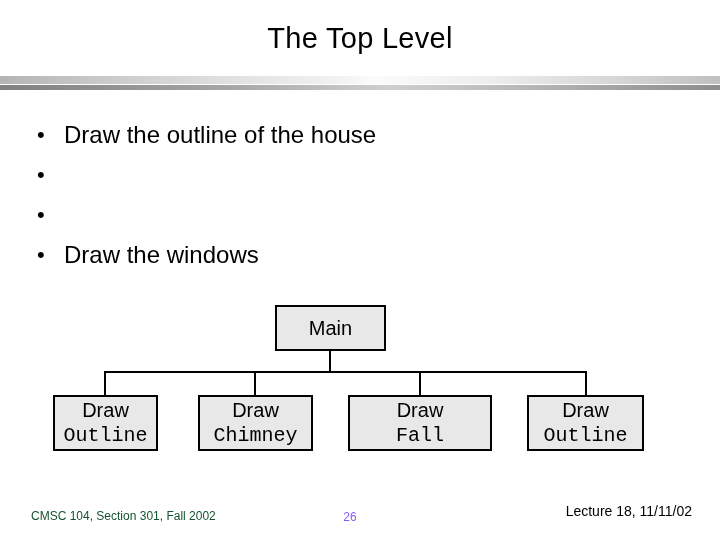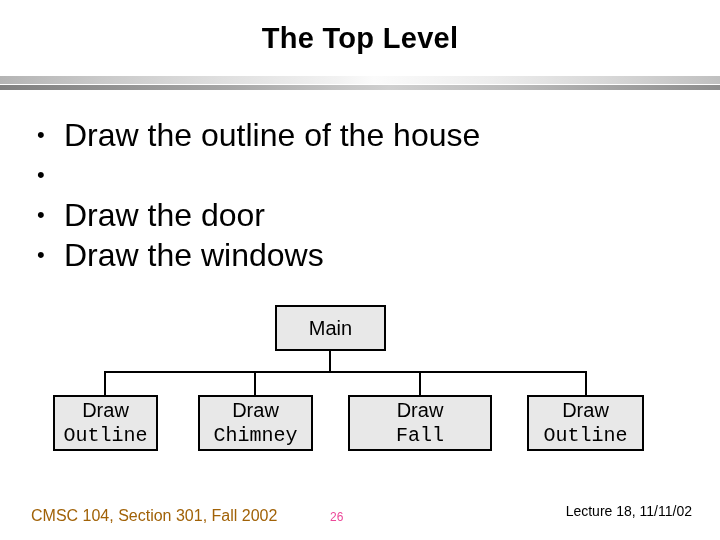--- a/index.html
+++ b/index.html
@@ -17,21 +17,21 @@
   }
 
   
   #slide-title {
     position: absolute;
     left: 0;
     top: 19px;
     width: 720px;
     text-align: center;
     font-size: 29px;
-    font-weight: 700;
+    font-weight: 400;
     line-height: 38px;
     letter-spacing: 0.3px;
     color: #000000;
   }
 
   
   #title-divider {
     position: absolute;
     left: 0;
     top: 76px;
@@ -84,21 +84,21 @@
   .bullet-mark {
     width: 34px;
     flex: 0 0 34px;
     font-size: 22px;
     line-height: 34px;
     text-align: left;
     padding-left: 7px;
     box-sizing: border-box;
   }
   .bullet-text {
-    font-size: 32px;
+    font-size: 24px;
     line-height: 34px;
     white-space: nowrap;
   }
 
   
   #tree-diagram {
     position: absolute;
     left: 0;
     top: 295;
     width: 720px;
@@ -138,34 +138,34 @@
   #conn-drop-1   { left: 104px; top: 373px; width: 2px;   height: 22px; }
   #conn-drop-2   { left: 254px; top: 373px; width: 2px;   height: 22px; }
   #conn-drop-3   { left: 419px; top: 373px; width: 2px;   height: 22px; }
   #conn-drop-4   { left: 585px; top: 373px; width: 2px;   height: 22px; }
 
   
   #footer-left {
     position: absolute;
     left: 31px;
     top: 508px;
-    font-size: 16px;
+    font-size: 12px;
     line-height: 16px;
-    color: #a16207;
+    color: #14532d;
     white-space: nowrap;
   }
   #footer-page {
     position: absolute;
     left: 330px;
     top: 509px;
     width: 40px;
-    text-align: left;
+    text-align: center;
     font-size: 12px;
     line-height: 16px;
-    color: #ec4899;
+    color: #8b5cf6;
   }
   #footer-right {
     position: absolute;
     right: 28px;
     top: 503px;
     font-size: 14px;
     line-height: 16px;
     color: #000000;
     white-space: nowrap;
     text-align: right;
@@ -188,21 +188,20 @@
     <span class="bullet-mark">•</span>
     <span class="bullet-text">Draw the outline of the house</span>
   </div>
 
   <div class="bullet-row">
     <span class="bullet-mark">•</span>
   </div>
 
   <div class="bullet-row">
     <span class="bullet-mark">•</span>
-    <span class="bullet-text">Draw the door</span>
   </div>
 
   <div class="bullet-row">
     <span class="bullet-mark">•</span>
     <span class="bullet-text">Draw the windows</span>
   </div>
 
 </div>
 
 <div id="tree-diagram">

